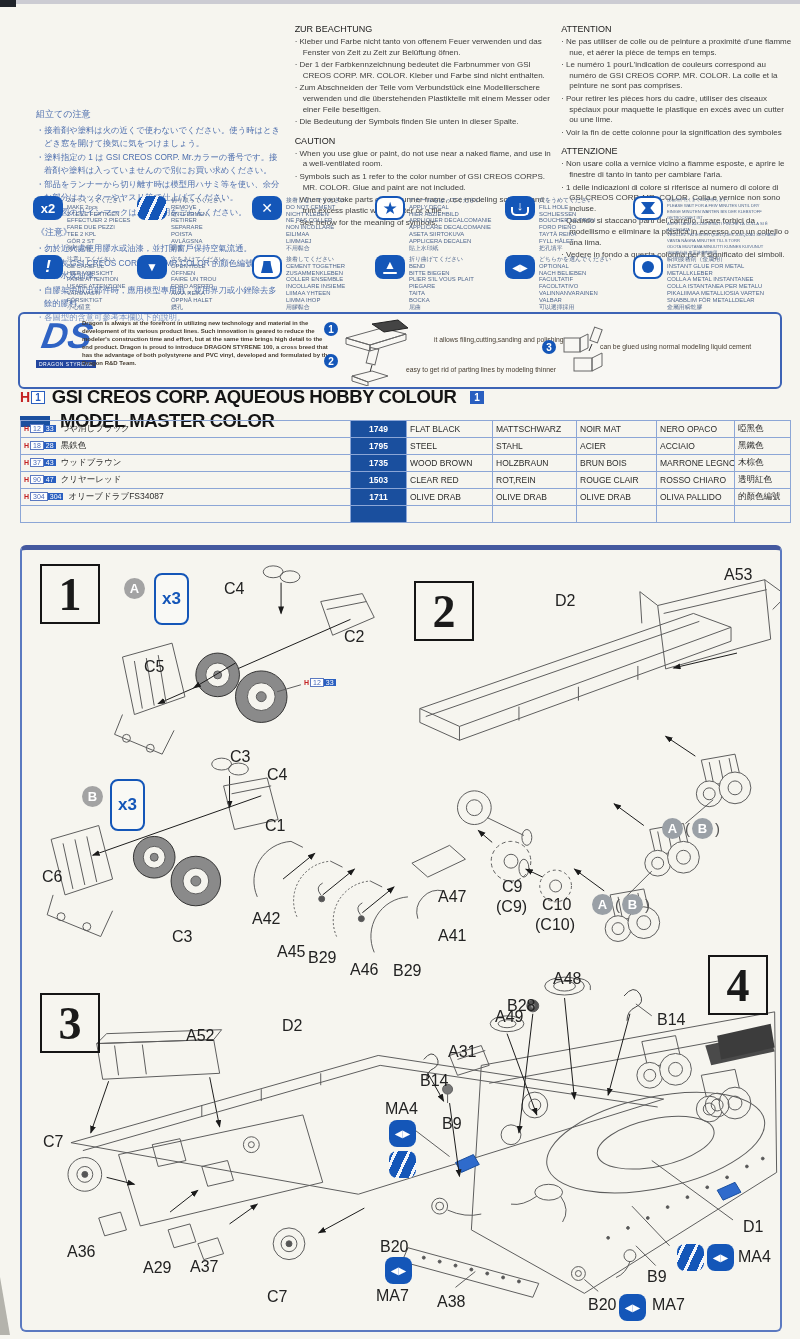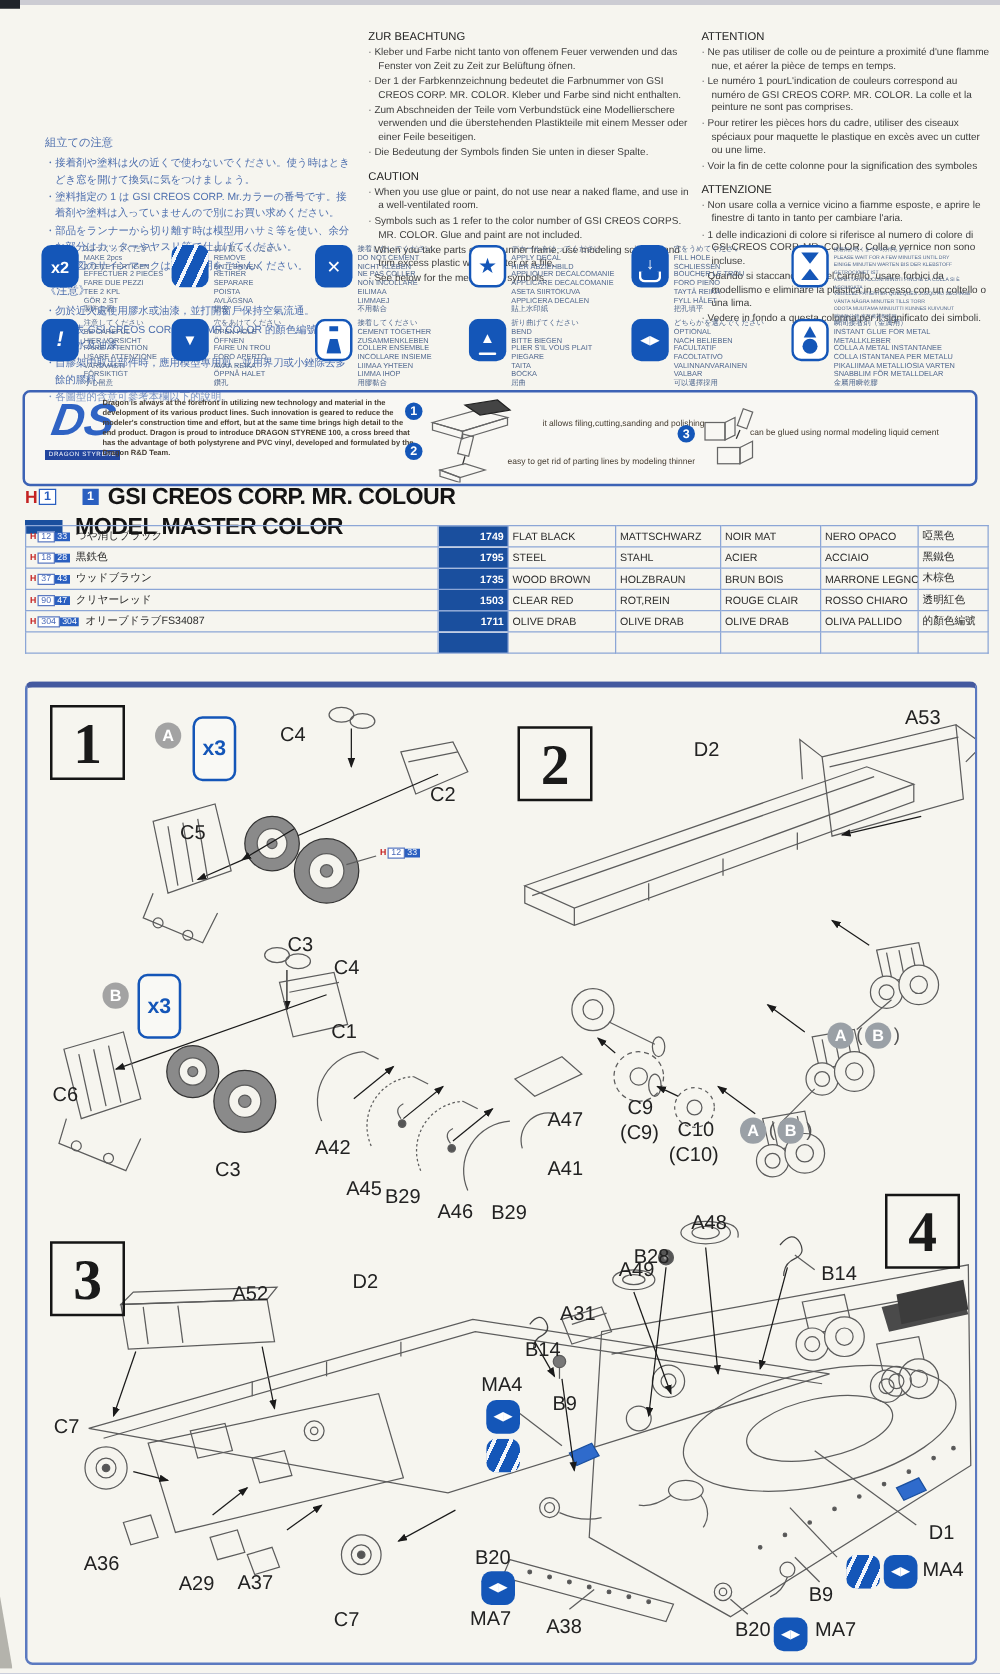--- a/index.html
+++ b/index.html
@@ -21,21 +21,21 @@
   .ccol2{width:260px;color:#3d3d3d}
   .ccol3{width:234px;color:#3d3d3d}
   .ctitle{font-size:9px;font-weight:normal;margin-bottom:3px;color:#222}
   .ccol1 .ctitle{color:#4e6fae;font-weight:normal;font-size:9px}
   .bullet{font-size:8px;line-height:10.6px;padding-left:8px;text-indent:-8px;margin-bottom:2px}
   .ccol1 .bullet{font-size:8.3px;line-height:12.6px}
   .cblock{margin-bottom:8px}
 
   
   .icn{display:flex;align-items:center;justify-content:center;border-radius:8px;box-sizing:border-box;font-weight:bold;position:relative}
-  .lic{width:30px;height:34px;flex:none}
+  .lic{width:30px;height:24px;flex:none}
   .dic{position:absolute;width:27px;height:27px}
   .icon-make-2pcs-icon{background:#1456b8;color:#fff;font-size:13px}
   .icon-remove-icon{background:#1456b8;background-image:repeating-linear-gradient(115deg,rgba(255,255,255,0) 0 5px,rgba(255,255,255,.95) 5px 8px,rgba(255,255,255,0) 8px 12px)}
   .icon-do-not-cement-icon{background:#1456b8;color:#fff;font-size:14px}
   .icon-apply-decal-icon{background:#fff;border:2.5px solid #1456b8;color:#1456b8;font-size:17px}
   .icon-fill-hole-icon{background:#1456b8;color:#fff;font-size:13px}
   .icon-fill-hole-icon::after{content:"";position:absolute;bottom:4px;left:50%;transform:translateX(-50%);width:14px;height:7px;border:2.5px solid #fff;border-top:none;border-radius:0 0 5px 5px}
   .icon-fill-hole-icon span{margin-bottom:6px}
   .icon-wait-dry-icon{background:#fff;border:2.5px solid #1456b8}
   .icon-wait-dry-icon::before{content:"";position:absolute;top:4px;left:50%;transform:translateX(-50%);border-left:7px solid transparent;border-right:7px solid transparent;border-top:9px solid #1456b8}
@@ -74,21 +74,21 @@
   .cc-line{display:flex;align-items:center}
   .hh{color:#c42222;font-weight:bold;font-size:14px}
   .hbox{border:1.5px solid #2a5fc0;color:#2a5fc0;font-weight:bold;font-size:10px;padding:0 3px;margin:0 7px 0 1px;background:#fff}
   .mrbox{background:#2a5fc0;color:#fff;font-weight:bold;font-size:10px;padding:1px 4px;margin:0 7px 0 14px}
   .cctitle{font-size:18.5px;font-weight:bold;color:#141414;letter-spacing:-.4px;white-space:nowrap}
   .mm-swatch{width:30px;height:11px;background:#1a4f9e;margin-right:10px}
   .cc-line2{margin-top:2px}
 
   table.cct{position:absolute;left:20px;top:420px;width:770px;border-collapse:collapse;table-layout:fixed}
   table.cct td{border:1px solid #8ca6d6;font-size:8.5px;padding:1px 3px;height:14px;color:#2b2b2b;overflow:hidden;white-space:nowrap}
-  td.c-num{background:#1a4f9e;color:#fff !important;font-weight:bold;text-align:right;font-size:10px}
+  td.c-num{background:#1a4f9e;color:#fff !important;font-weight:bold;text-align:center;font-size:10px}
   .chip-h{color:#c42222;font-size:7px;font-weight:bold}
   .chip-aq{border:1px solid #5b79c0;color:#4a6ab8;font-size:7px;padding:0 2px;background:#fff;margin-left:1px}
   .chip-mr{background:#2a5fc0;color:#fff;font-size:7px;padding:0 2px}
   .chip-aq:empty,.chip-mr:empty{display:none}
   .ja-name{font-size:8.5px;margin-left:5px}
 
   
   .assembly{position:absolute;left:20px;top:545px;width:762px;height:787px;box-sizing:border-box;
     border:2px solid #5b79c0;border-top:5px solid #44599f;border-radius:6px}
   .assembly svg.art{position:absolute;left:0;top:0;width:100%;height:100%}
@@ -380,22 +380,22 @@
       <polygon points="30,32 40,27 40,40 30,45"></polygon>
     </g>
   </svg>
   <div class="ds-cap" style="left:580px;top:29px">can be glued using normal modeling liquid cement</div>
 </div>
 
 <div class="cc-header">
   <div class="cc-line">
     <span class="hh">H</span>
     <span class="hbox">1</span>
+    <span class="cctitle">GSI CREOS CORP. AQUEOUS HOBBY COLOUR</span>
     <span class="mrbox">1</span>
-    <span class="cctitle">GSI CREOS CORP. MR. COLOUR</span>
   </div>
   <div class="cc-line cc-line2">
     <span class="mm-swatch"></span>
     <span class="cctitle">MODEL MASTER COLOR</span>
   </div>
 </div>
 
 <table class="cct">
   <colgroup>
       <col style="width:330px">

